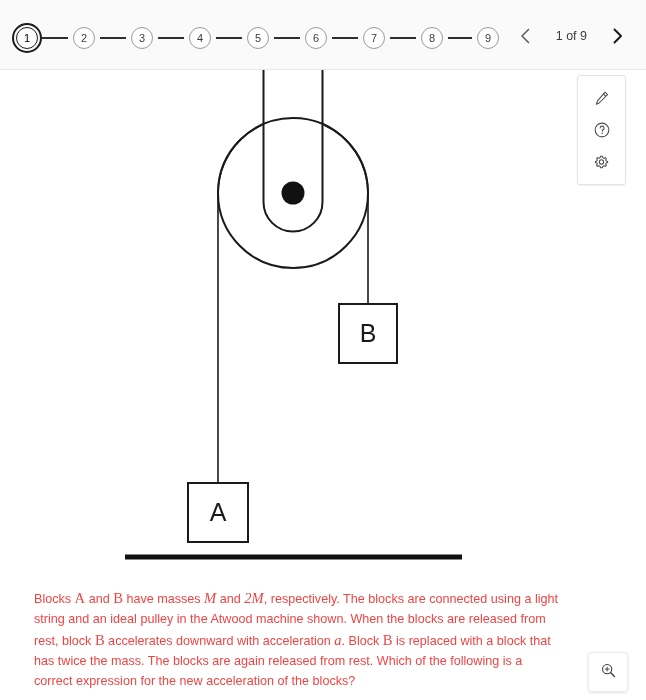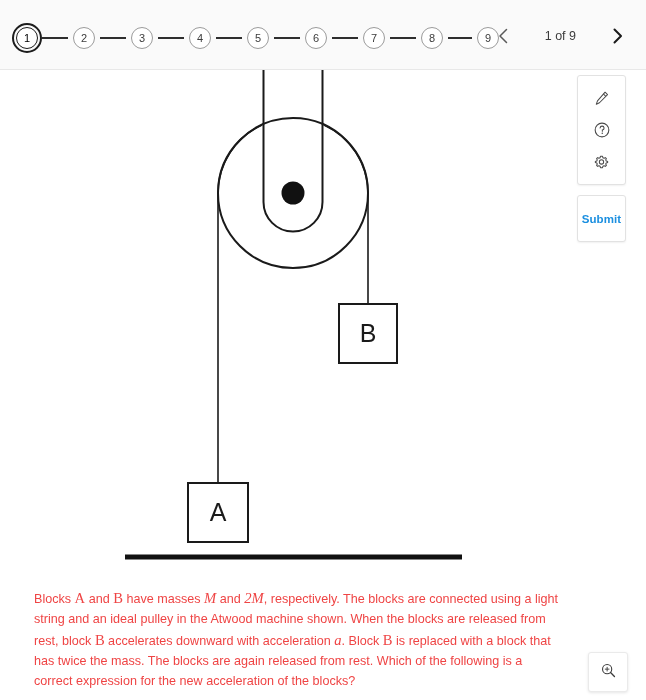--- a/index.html
+++ b/index.html
@@ -68,21 +68,21 @@
   }
   .step-line.short { width: 24px; }
 
   
   .pager {
     position: absolute;
     right: 14px; top: 22px;
     display: flex;
     align-items: center;
     height: 28px;
-    gap: 18px;
+    gap: 7px;
   }
   .pager-btn {
     width: 30px; height: 28px;
     display: flex; align-items: center; justify-content: center;
     cursor: pointer;
     color: #5a5a5a;
   }
   .pager-btn svg { display: block; }
   .pager-btn.next { color: #1a1a1a; }
   .pager-label {
@@ -270,23 +270,20 @@
                      L10.2 16.7 L8.7 16.0 L7.1 16.9 L5.8 15.6 L6.7 14.0 L6.0 12.5
                      L4.2 12.0 L4.2 10.7 L6.0 10.2 L6.7 8.7 L5.8 7.1 L7.1 5.8
                      L8.7 6.7 L10.2 6.0 L10.7 4.2 Z"></path>
             <circle cx="12" cy="11.35" r="2.7"></circle>
           </g>
         </svg>
       </span>
     </div>
   </div>
 
-  <div class="submit-box">
-    <span>Submit</span>
-  </div>
 
   <div class="zoom-box">
     <span>
       <svg width="17" height="17" viewBox="0 0 20 20">
         <circle cx="8.4" cy="8.4" r="5.4" fill="none" stroke="currentColor" stroke-width="1.3"></circle>
         <path d="M12.4 12.4 L17 17" stroke="currentColor" stroke-width="1.6" stroke-linecap="round"></path>
         <path d="M6.2 8.4 H10.6 M8.4 6.2 V10.6" stroke="currentColor" stroke-width="1.1" stroke-linecap="round"></path>
       </svg>
     </span>
   </div>

